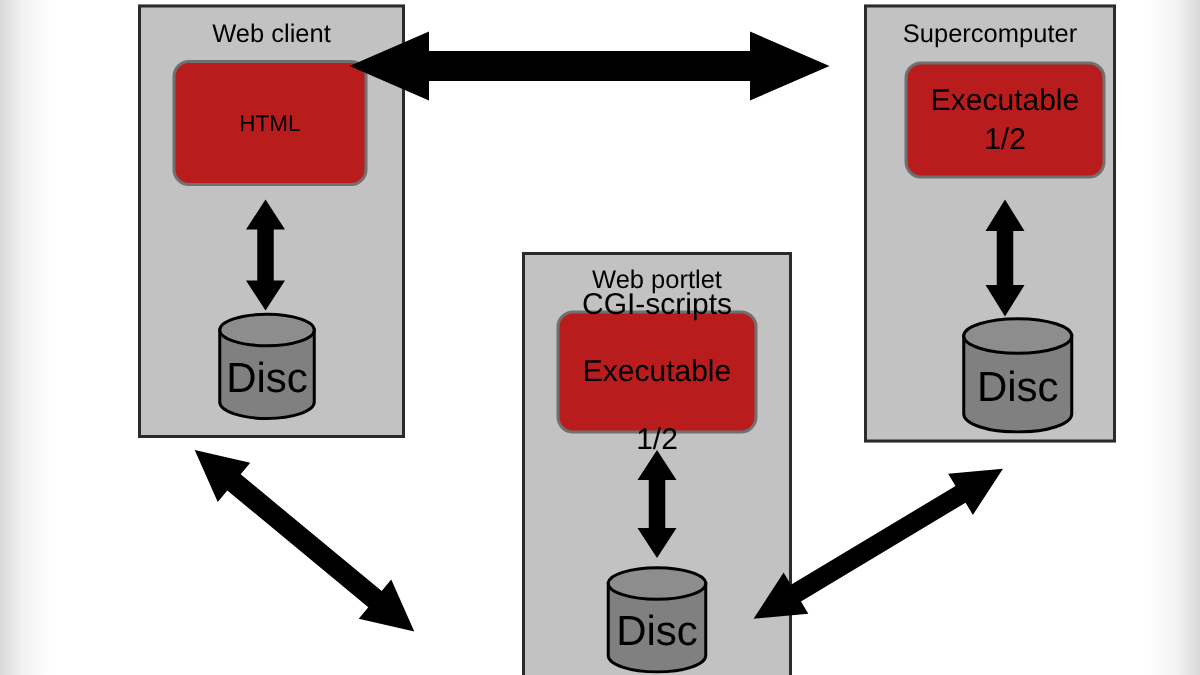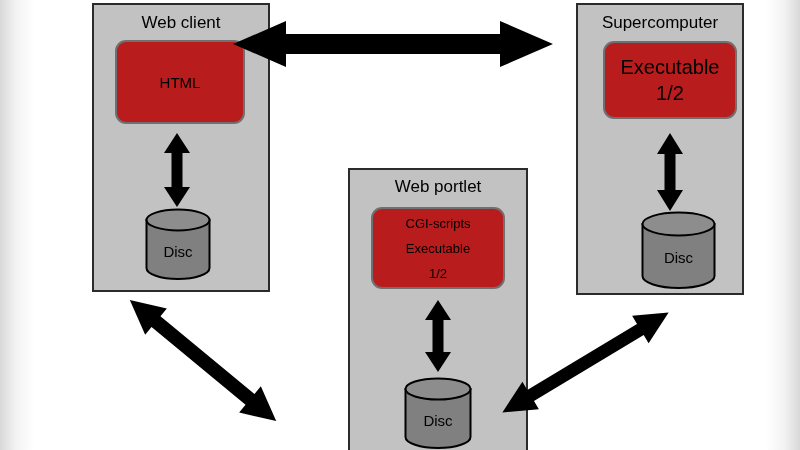--- a/index.html
+++ b/index.html
@@ -56,21 +56,21 @@
   
   .disc {
     position: absolute;
   }
   .disc svg { display: block; }
   .disc .disc-label {
     position: absolute;
     left: 0; right: 0;
     text-align: center;
     color: #000000;
-    font-size: 15px;
+    font-size: 28px;
     line-height: 22px;
   }
 
   
   .arrow {
     position: absolute;
   }
   .arrow svg { display: block; overflow: visible; }
 
   
@@ -110,21 +110,21 @@
         <path d="M1.5,12 L1.5,60 A31.5,11 0 0 0 64.5,60 L64.5,12 Z" fill="#808080" stroke="#000000" stroke-width="2"></path>
         <ellipse cx="33" cy="12" rx="31.5" ry="10.5" fill="#8d8d8d" stroke="#000000" stroke-width="2"></ellipse>
       </svg>
       <div class="disc-label" style="top:33px;">Disc</div>
     </div>
   </div>
 
   <div class="panel" style="left:308px; top:168px; width:180px; height:292px;">
     <div class="panel-title" style="top:7px;">Web portlet</div>
 
-    <div class="procbox" style="left:21px; top:37px; width:134px; height:82px; font-size:13px; line-height:25px;">
+    <div class="procbox" style="left:21px; top:37px; width:134px; height:82px; font-size:20px; line-height:25px;gap:20px;">
       <div class="line">CGI-scripts</div>
       <div class="line">Executable</div>
       <div class="line">1/2</div>
     </div>
 
     <div class="arrow" style="left:74px; top:130px; width:28px; height:72px;">
       <svg width="28" height="72" viewBox="0 0 28 72">
         <polygon points="14,0 27,20 19.5,20 19.5,52 27,52 14,72 1,52 8.5,52 8.5,20 1,20" fill="#000000"></polygon>
       </svg>
     </div>

